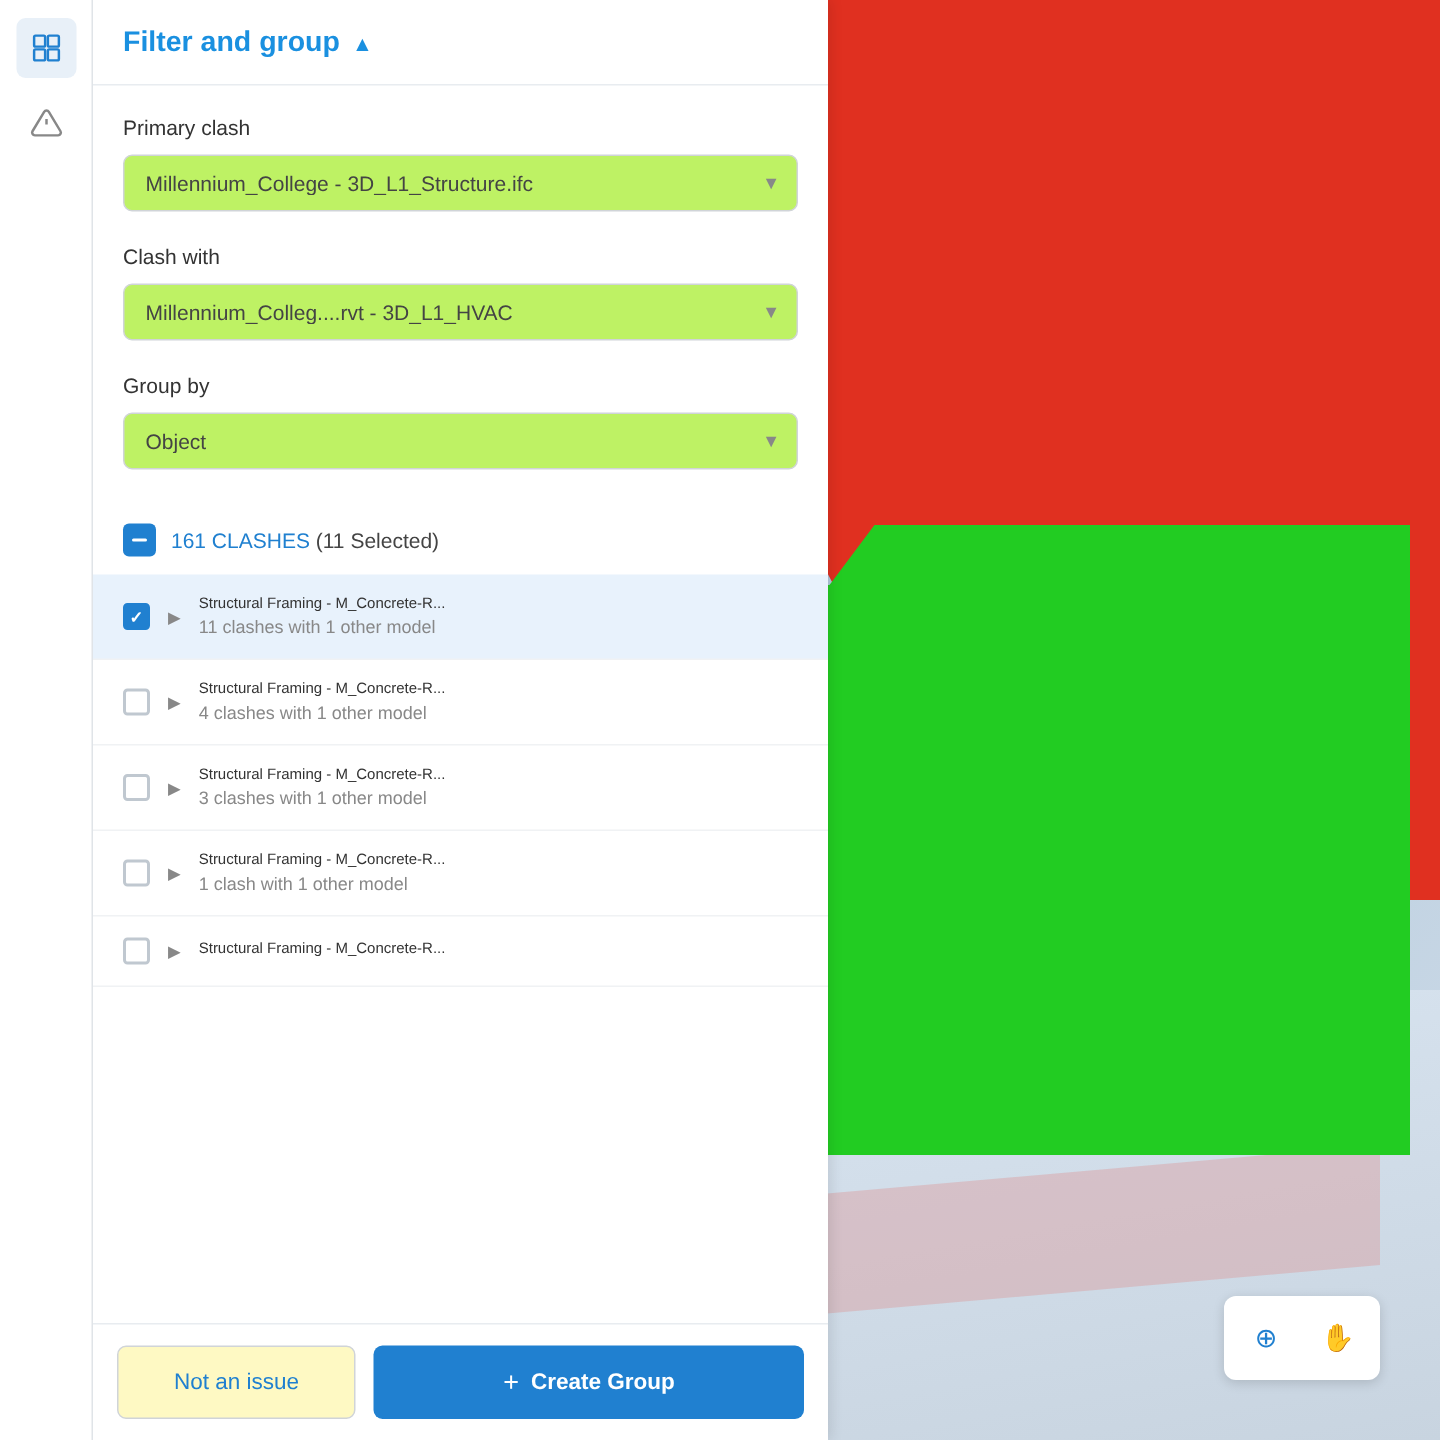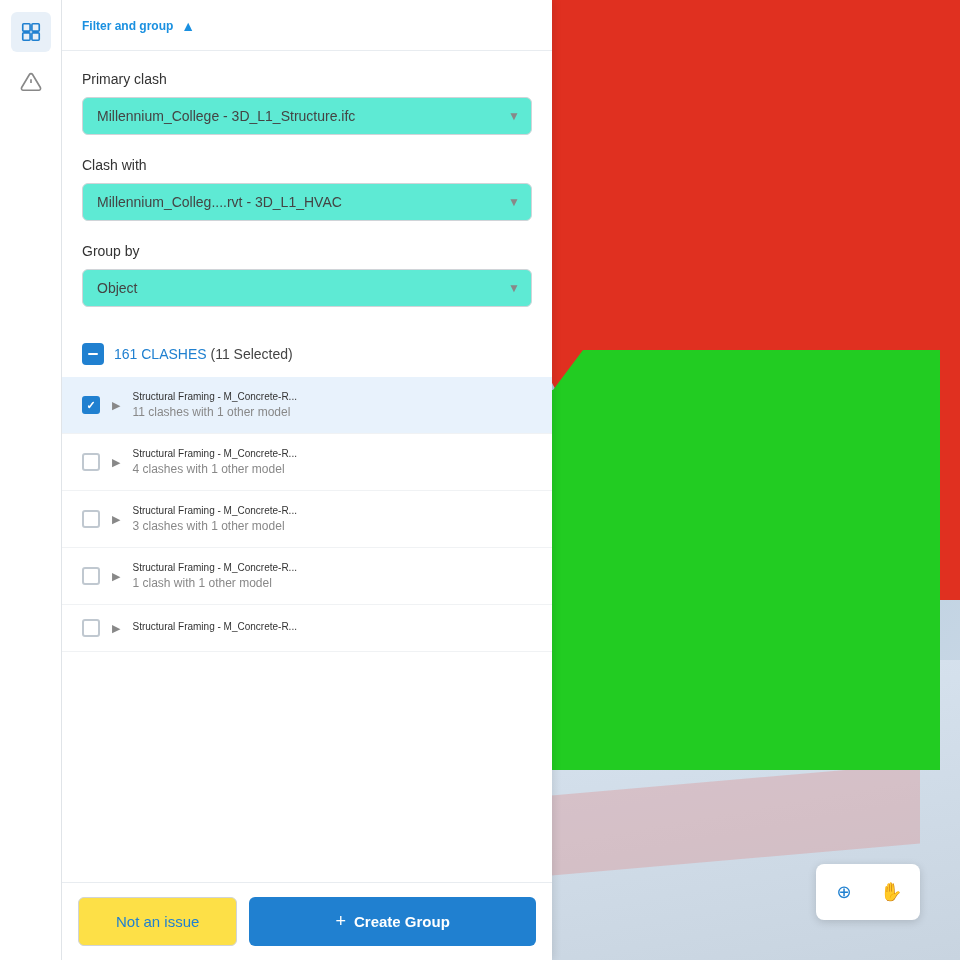--- a/index.html
+++ b/index.html
@@ -130,21 +130,21 @@
     .panel-header {
       padding: 18px 20px 16px;
       border-bottom: 1px solid #e8ecf0;
       display: flex;
       align-items: center;
       gap: 8px;
       flex-shrink: 0;
     }
 
     .panel-header-title {
-      font-size: 12px;
+      font-size: 19px;
       font-weight: 600;
       color: #1a90e0;
     }
 
     .chevron-up {
       color: #1a90e0;
       font-size: 14px;
     }
 
     
@@ -166,21 +166,21 @@
       margin-bottom: 22px;
     }
 
     .select-field {
       width: 100%;
       padding: 10px 36px 10px 14px;
       border: 1px solid #d0d4d8;
       border-radius: 6px;
       font-size: 14px;
       color: #444;
-      background: #5eead4;
+      background: #bef264;
       appearance: none;
       cursor: pointer;
       outline: none;
     }
 
     .select-arrow {
       position: absolute;
       right: 12px;
       top: 50%;
       transform: translateY(-50%);
@@ -310,21 +310,21 @@
       gap: 12px;
       flex-shrink: 0;
       background: white;
     }
 
     .btn-not-issue {
       flex: 1;
       padding: 14px;
       border: 1px solid #d0d4d8;
       border-radius: 6px;
-      background: #fde047;
+      background: #fef9c3;
       font-size: 15px;
       color: #2080d0;
       cursor: pointer;
       font-weight: 500;
     }
 
     .btn-create-issue {
       flex: 2;
       padding: 14px;
       border: none;

